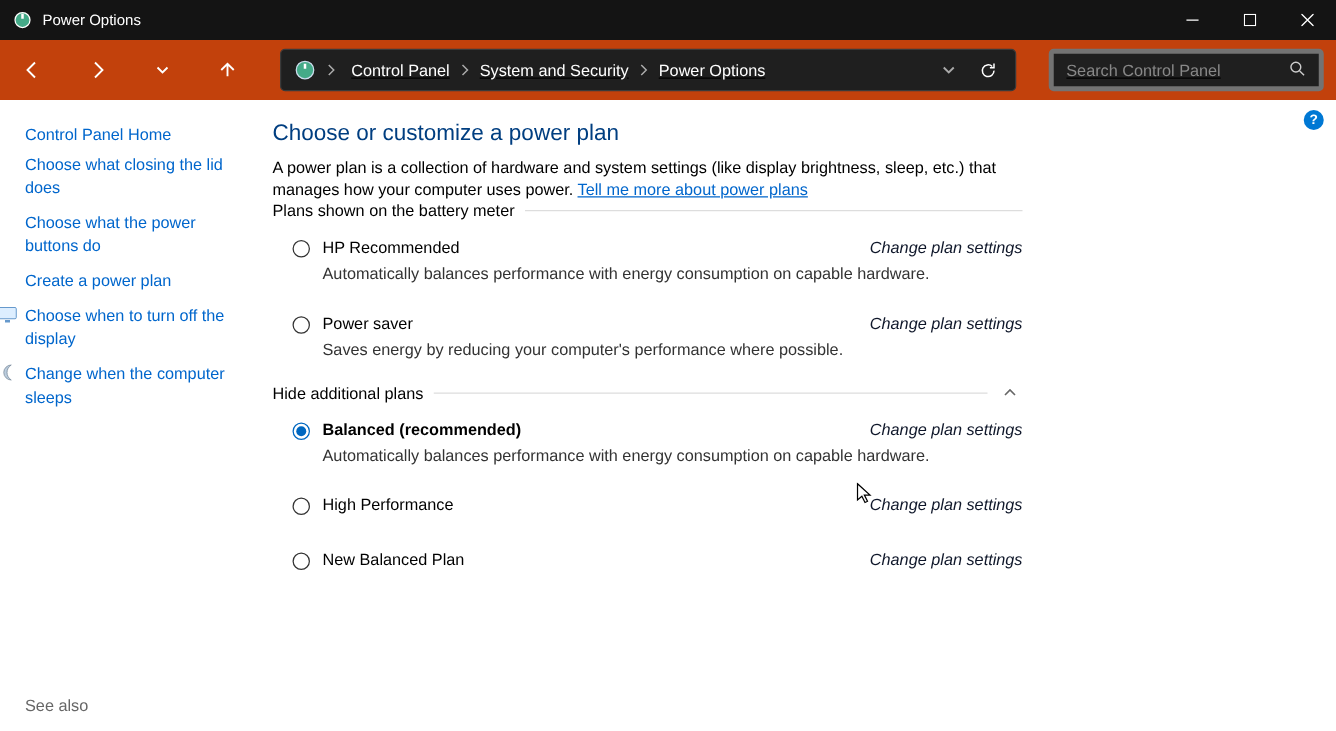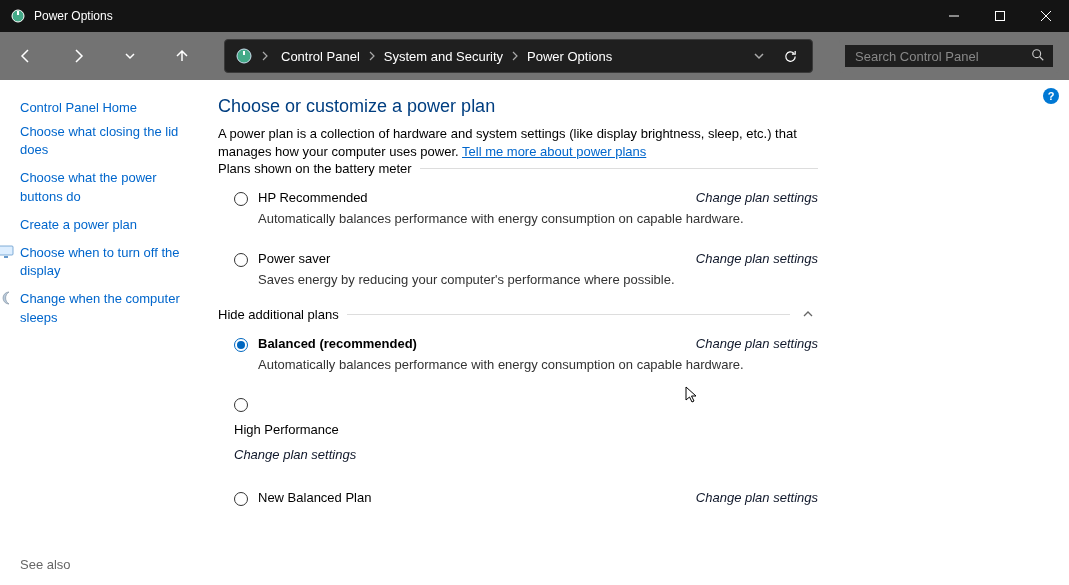--- a/index.html
+++ b/index.html
@@ -3,30 +3,30 @@
   <meta charset="utf-8">
   <style>
     * { margin: 0; padding: 0; box-sizing: border-box; font-family: "Segoe UI", Tahoma, sans-serif; }
     body { width: 1069px; height: 585px; background: #000; overflow: hidden; }
     .window { width: 100%; height: 100%; background: #141414; display: flex; flex-direction: column; }
     .titlebar { height: 32px; background: #141414; display: flex; align-items: center; color: #fff; }
     .titlebar-icon { width: 16px; height: 16px; margin-left: 10px; margin-right: 8px; }
     .titlebar-title { font-size: 12px; flex: 1; }
     .titlebar-controls { display: flex; }
     .titlebar-btn { width: 46px; height: 32px; display: flex; align-items: center; justify-content: center; color: #fff; cursor: pointer; }
-    .navbar { height: 48px; background: #737373; display: flex; align-items: center; padding: 0 10px; gap: 20px; }
+    .navbar { height: 48px; background: #c2410c; display: flex; align-items: center; padding: 0 10px; gap: 20px; text-decoration: underline; }
     .nav-btn { width: 32px; height: 32px; display: flex; align-items: center; justify-content: center; color: #fff; cursor: pointer; border-radius: 4px; }
     .address-bar { flex: 1; height: 34px; background: #1f1f1f; border: 1px solid #3a3a3a; border-radius: 4px; display: flex; align-items: center; padding: 0 10px; gap: 8px; color: #fff; margin: 0 6px; }
     .address-icon { width: 18px; height: 18px; flex-shrink: 0; }
     .breadcrumb { display: flex; align-items: center; gap: 4px; font-size: 13px; flex: 1; overflow: hidden; }
     .breadcrumb-item { cursor: pointer; padding: 2px 4px; border-radius: 2px; white-space: nowrap; }
     .breadcrumb-sep { color: #aaa; user-select: none; display: inline-flex; align-items: center; }
     .addr-dropdown { display: flex; align-items: center; justify-content: center; width: 22px; cursor: pointer; }
     .refresh { display:flex; align-items:center; justify-content:center; width:24px; cursor:pointer; }
-    .search-bar { width: 220px; height: 34px; background: #1f1f1f; border: 6px solid #737373; border-radius: 4px; display: flex; align-items: center; padding: 0 10px; color: #888; font-size: 13px; }
+    .search-bar { width: 220px; height: 34px; background: #1f1f1f; border: 4px solid #737373; border-radius: 4px; display: flex; align-items: center; padding: 0 10px; color: #888; font-size: 13px; }
     .search-bar input { background: transparent; border: none; color: #fff; flex: 1; outline: none; font-size: 13px; }
     .search-bar input::placeholder { color: #888; }
     .content { flex: 1; background: #fff; display: flex; position: relative; overflow: hidden; }
     .sidebar { width: 210px; padding: 20px 12px 12px 20px; font-size: 13px; color: #000; overflow-y: auto; }
     .sidebar-home { color: #0066cc; margin-bottom: 8px; cursor: pointer; }
     .sidebar-link { color: #0066cc; cursor: pointer; line-height: 1.4; margin-bottom: 10px; display: flex; gap: 6px; }
     .sidebar-link-text { flex: 1; }
     .sidebar-icon { width: 16px; height: 16px; flex-shrink: 0; }
     .see-also { margin-top: 230px; }
     .see-also-label { color: #666; margin-bottom: 10px; }
@@ -229,21 +229,21 @@
           </span>
         </div>
 
         <div class="plan-row">
           <span class="radio selected"></span>
           <span class="plan-name bold">Balanced (recommended)</span>
           <span class="plan-link">Change plan settings</span>
         </div>
         <div class="plan-desc">Automatically balances performance with energy consumption on capable hardware.</div>
 
-        <div class="plan-row" style="margin-bottom:20px;flex-direction:column;">
+        <div class="plan-row" style="margin-bottom:20px;">
           <span class="radio"></span>
           <span class="plan-name">High Performance</span>
           <span class="plan-link">Change plan settings</span>
         </div>
 
         <div class="plan-row">
           <span class="radio"></span>
           <span class="plan-name">New Balanced Plan</span>
           <span class="plan-link">Change plan settings</span>
         </div>

